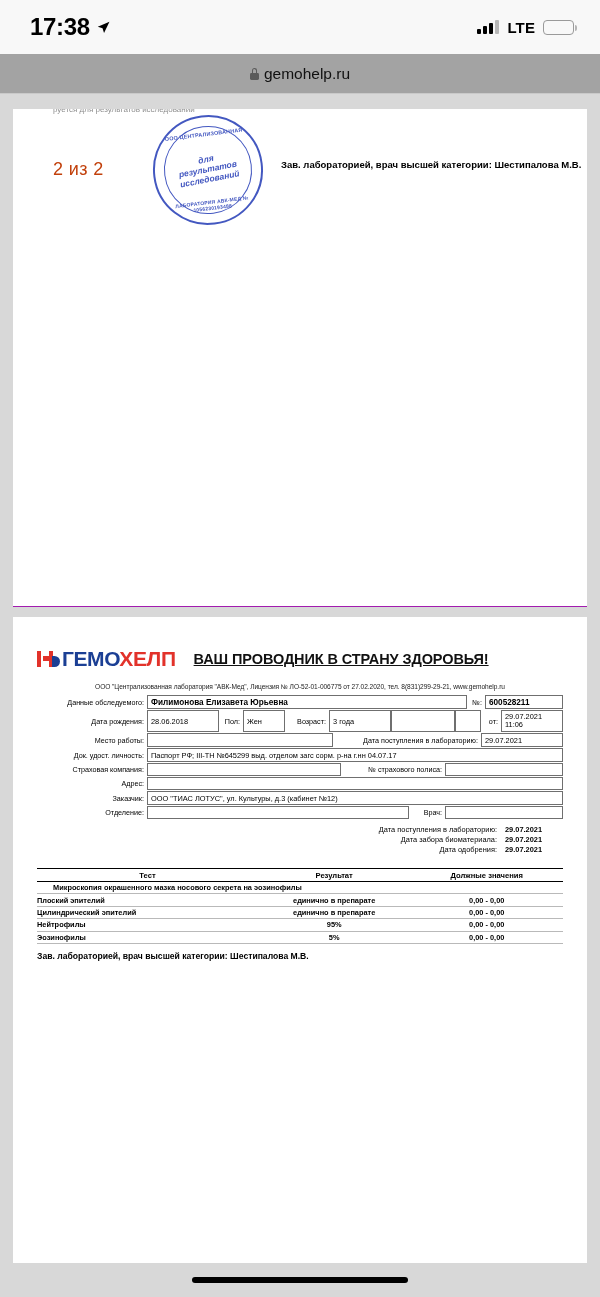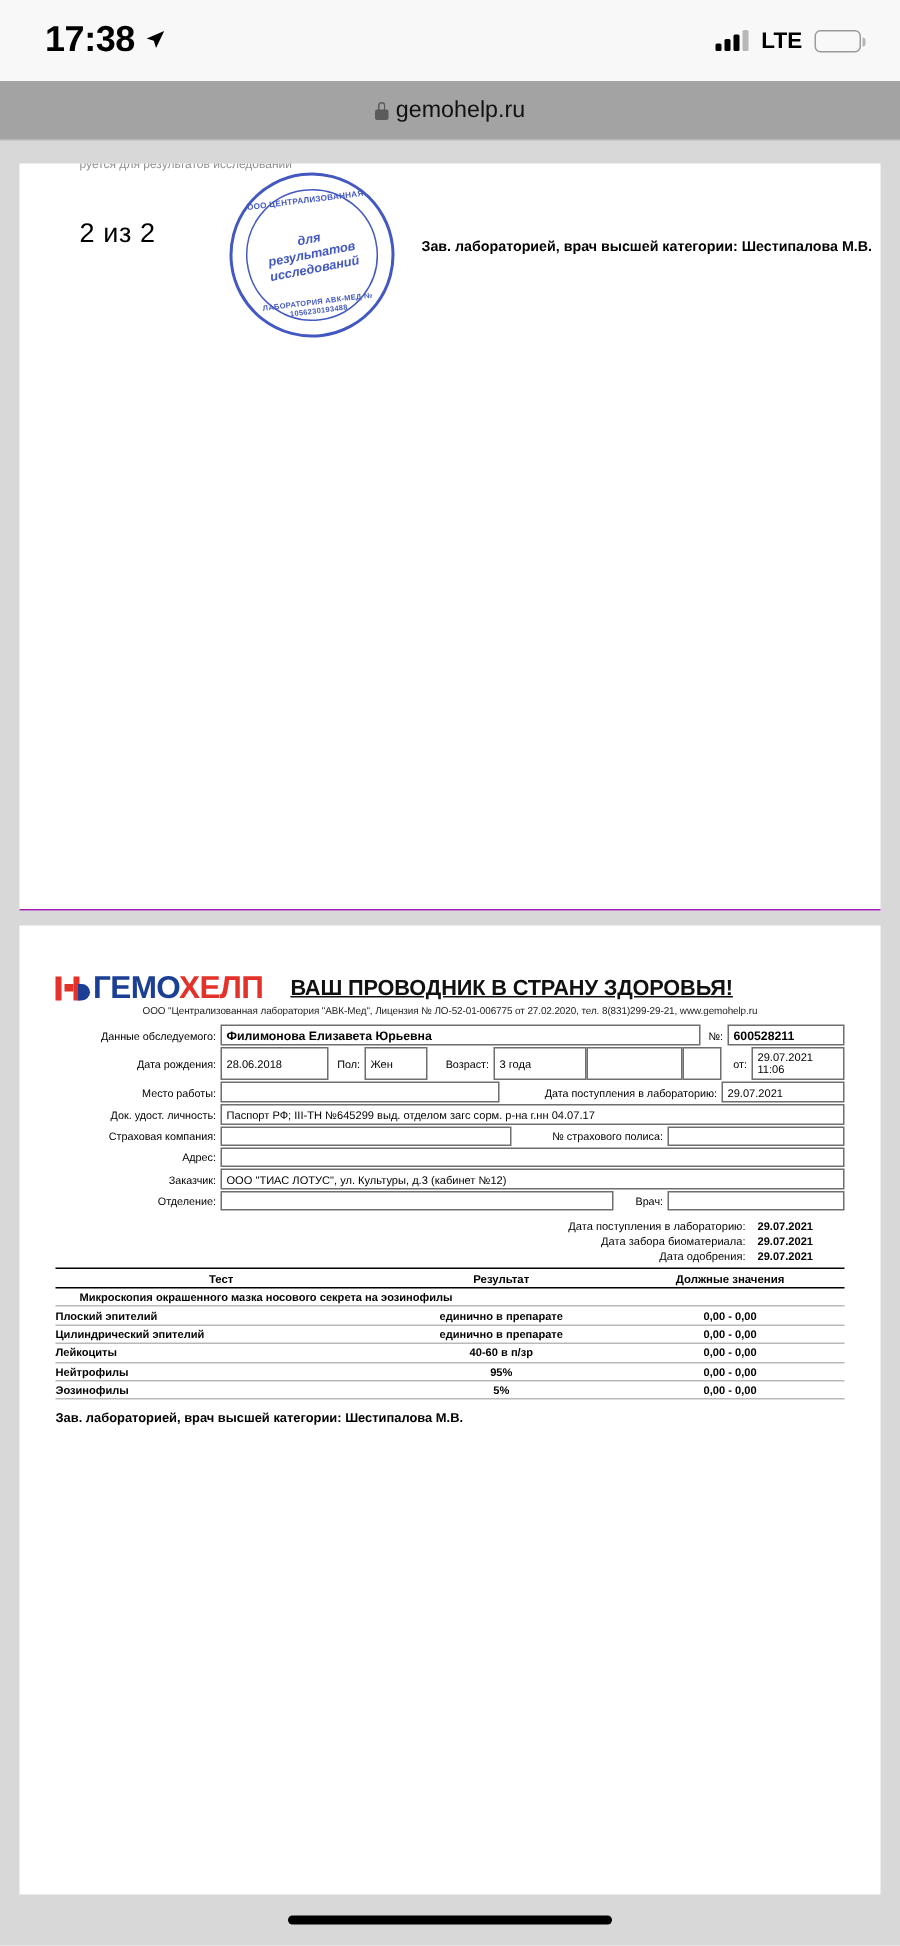--- a/index.html
+++ b/index.html
@@ -161,23 +161,23 @@
   }
   .p1-cut-text {
     position: absolute;
     left: 40px; top: -4px;
     font-size: 8px;
     color: #8e8e8e;
     white-space: nowrap;
   }
   .page-num {
     position: absolute;
-    left: 40px; top: 36px;
+    left: 40px; top: 50px;
     font-size: 18px;
-    color: #000000;
+    color: #c2410c;
     letter-spacing: 0.4px;
   }
   .stamp {
     position: absolute;
     left: 140px; top: 6px;
     width: 110px; height: 110px;
     border: 2.2px solid #2a41b8;
     border-radius: 50%;
     opacity: 0.88;
     transform: rotate(-7deg);
@@ -223,20 +223,21 @@
     color: #000;
     white-space: nowrap;
   }
 
   
   .report { padding: 30px 24px 0 24px; }
   .brand-row {
     display: flex;
     align-items: center;
     gap: 18px;
+    margin-bottom: 12px;
   }
   .logo {
     display: flex;
     align-items: center;
     gap: 3px;
   }
   .logo-mark {
     width: 22px; height: 20px;
     position: relative;
   }
@@ -314,21 +315,21 @@
     font-weight: bold;
     margin-bottom: 1px;
   }
   .dline .dl-lbl { font-weight: normal; }
   .dline .dl-val { width: 58px; }
 
   
   table.results {
     width: 100%;
     border-collapse: collapse;
-    margin-top: 3px;
+    margin-top: 14px;
     font-size: 7.4px;
   }
   table.results th {
     border-top: 0.8px solid #000;
     border-bottom: 0.8px solid #000;
     padding: 1.5px 0;
     font-size: 7.6px;
     font-weight: bold;
   }
   table.results td {
@@ -531,25 +532,20 @@
               <td class="c-test">Плоский эпителий</td>
               <td class="c-res">единично в препарате</td>
               <td class="c-norm">0,00 - 0,00</td>
             </tr>
             <tr>
               <td class="c-test">Цилиндрический эпителий</td>
               <td class="c-res">единично в препарате</td>
               <td class="c-norm">0,00 - 0,00</td>
             </tr>
             <tr>
-              <td class="c-test">Лейкоциты</td>
-              <td class="c-res">40-60 в п/зр</td>
-              <td class="c-norm">0,00 - 0,00</td>
-            </tr>
-            <tr>
               <td class="c-test">Нейтрофилы</td>
               <td class="c-res">95%</td>
               <td class="c-norm">0,00 - 0,00</td>
             </tr>
             <tr>
               <td class="c-test">Эозинофилы</td>
               <td class="c-res">5%</td>
               <td class="c-norm">0,00 - 0,00</td>
             </tr>
           </tbody>

